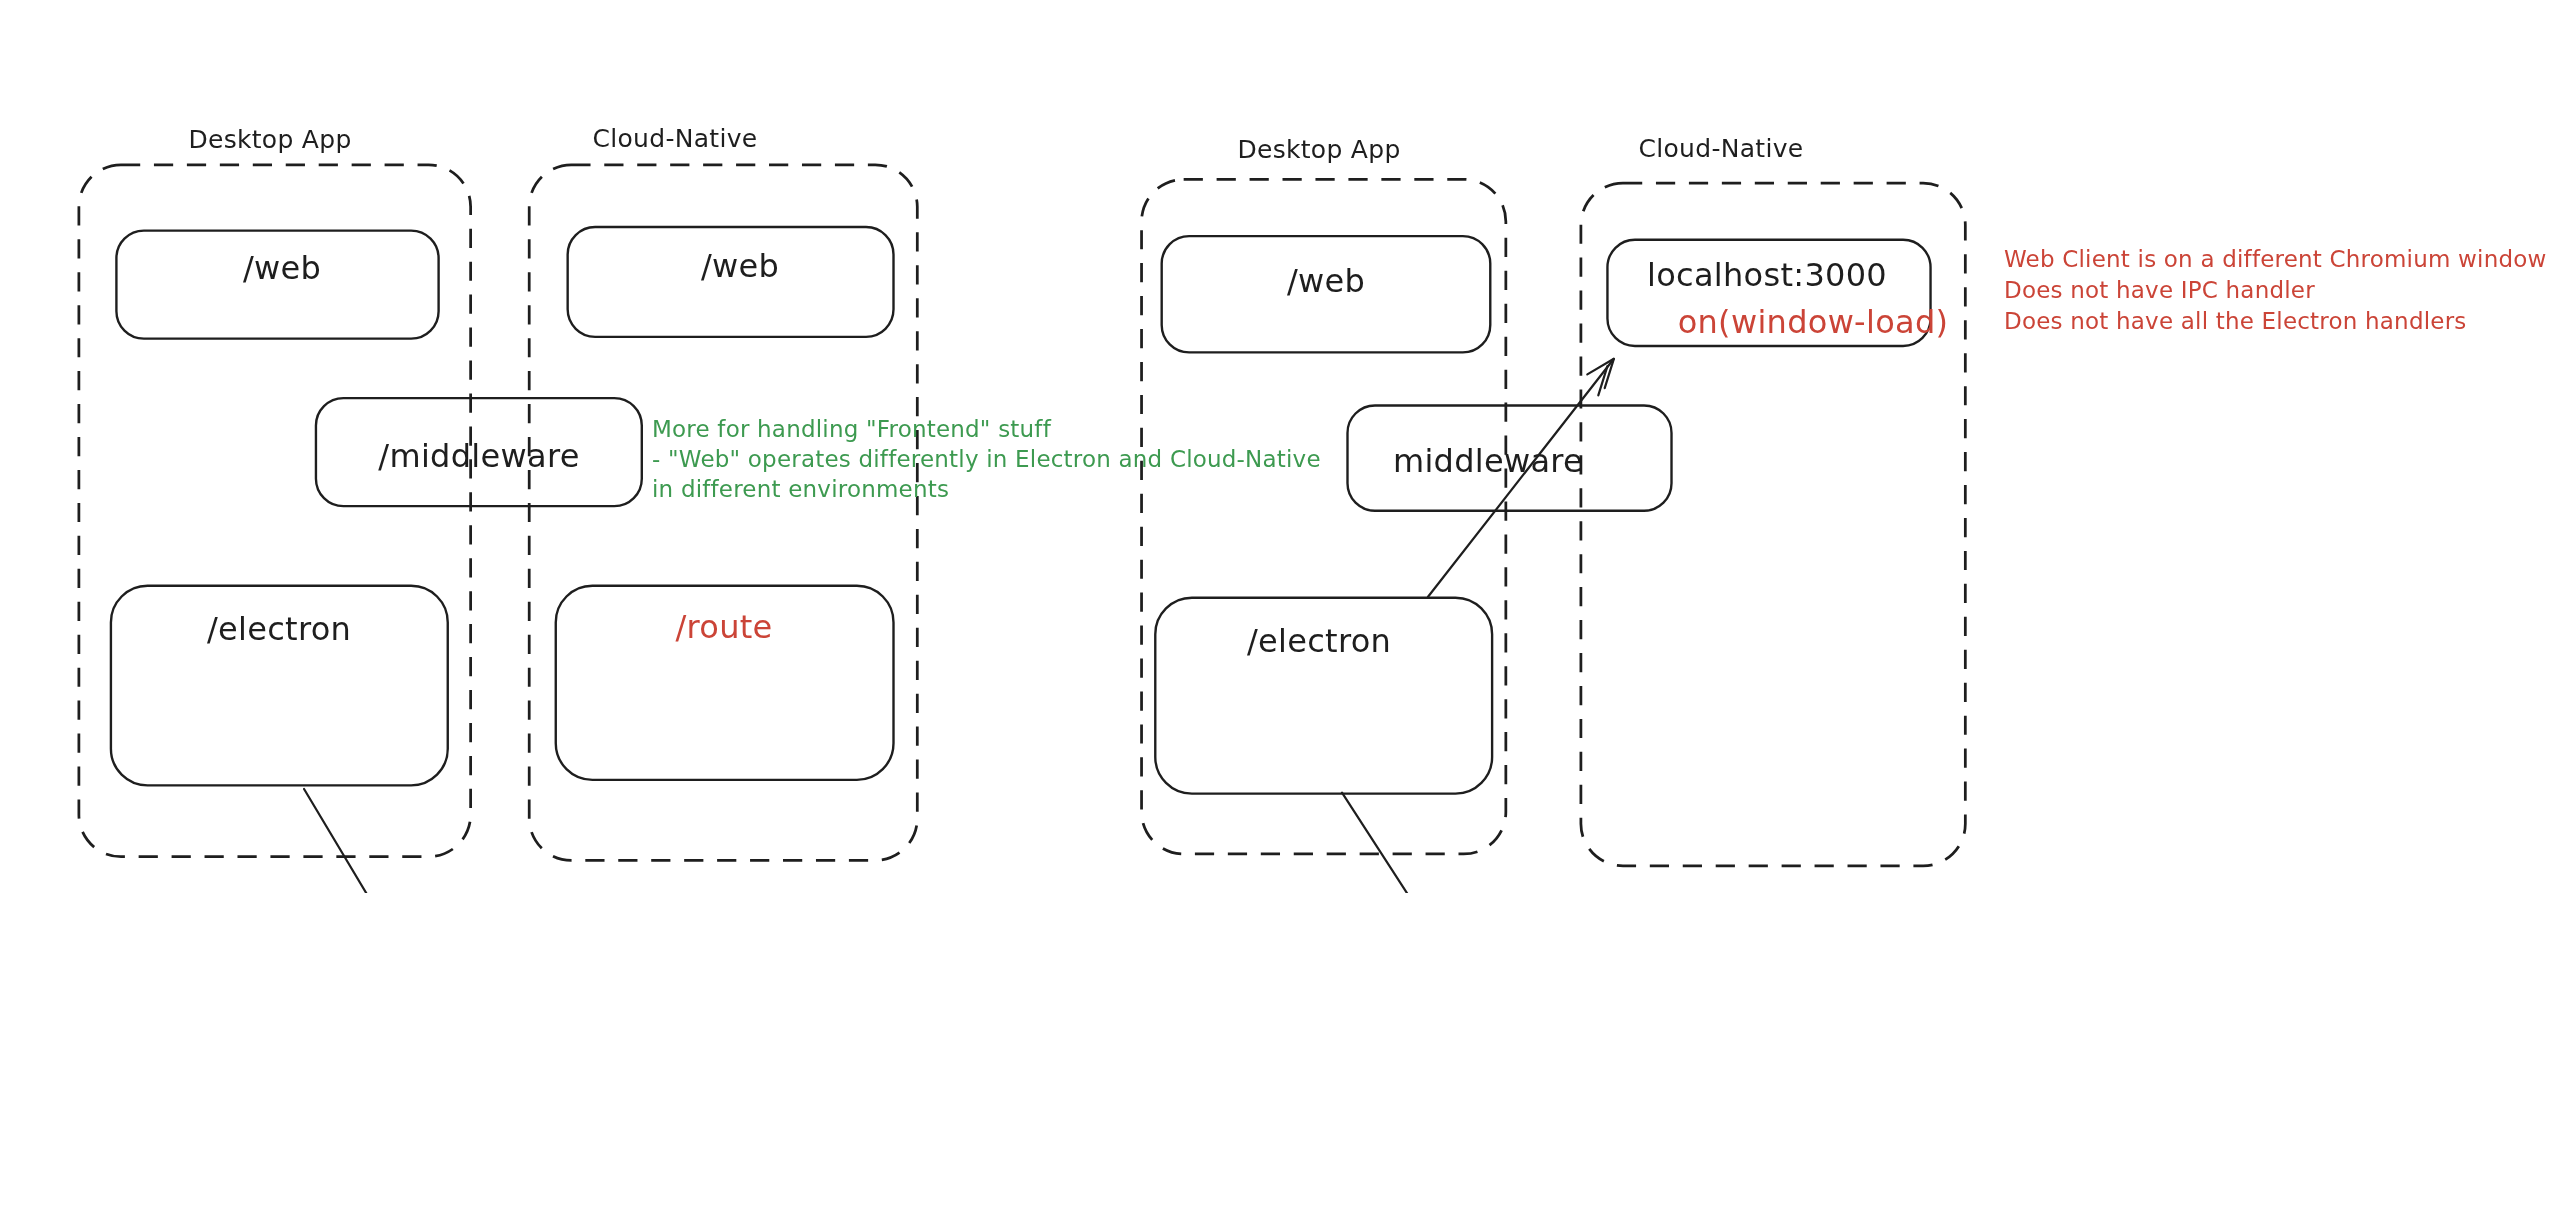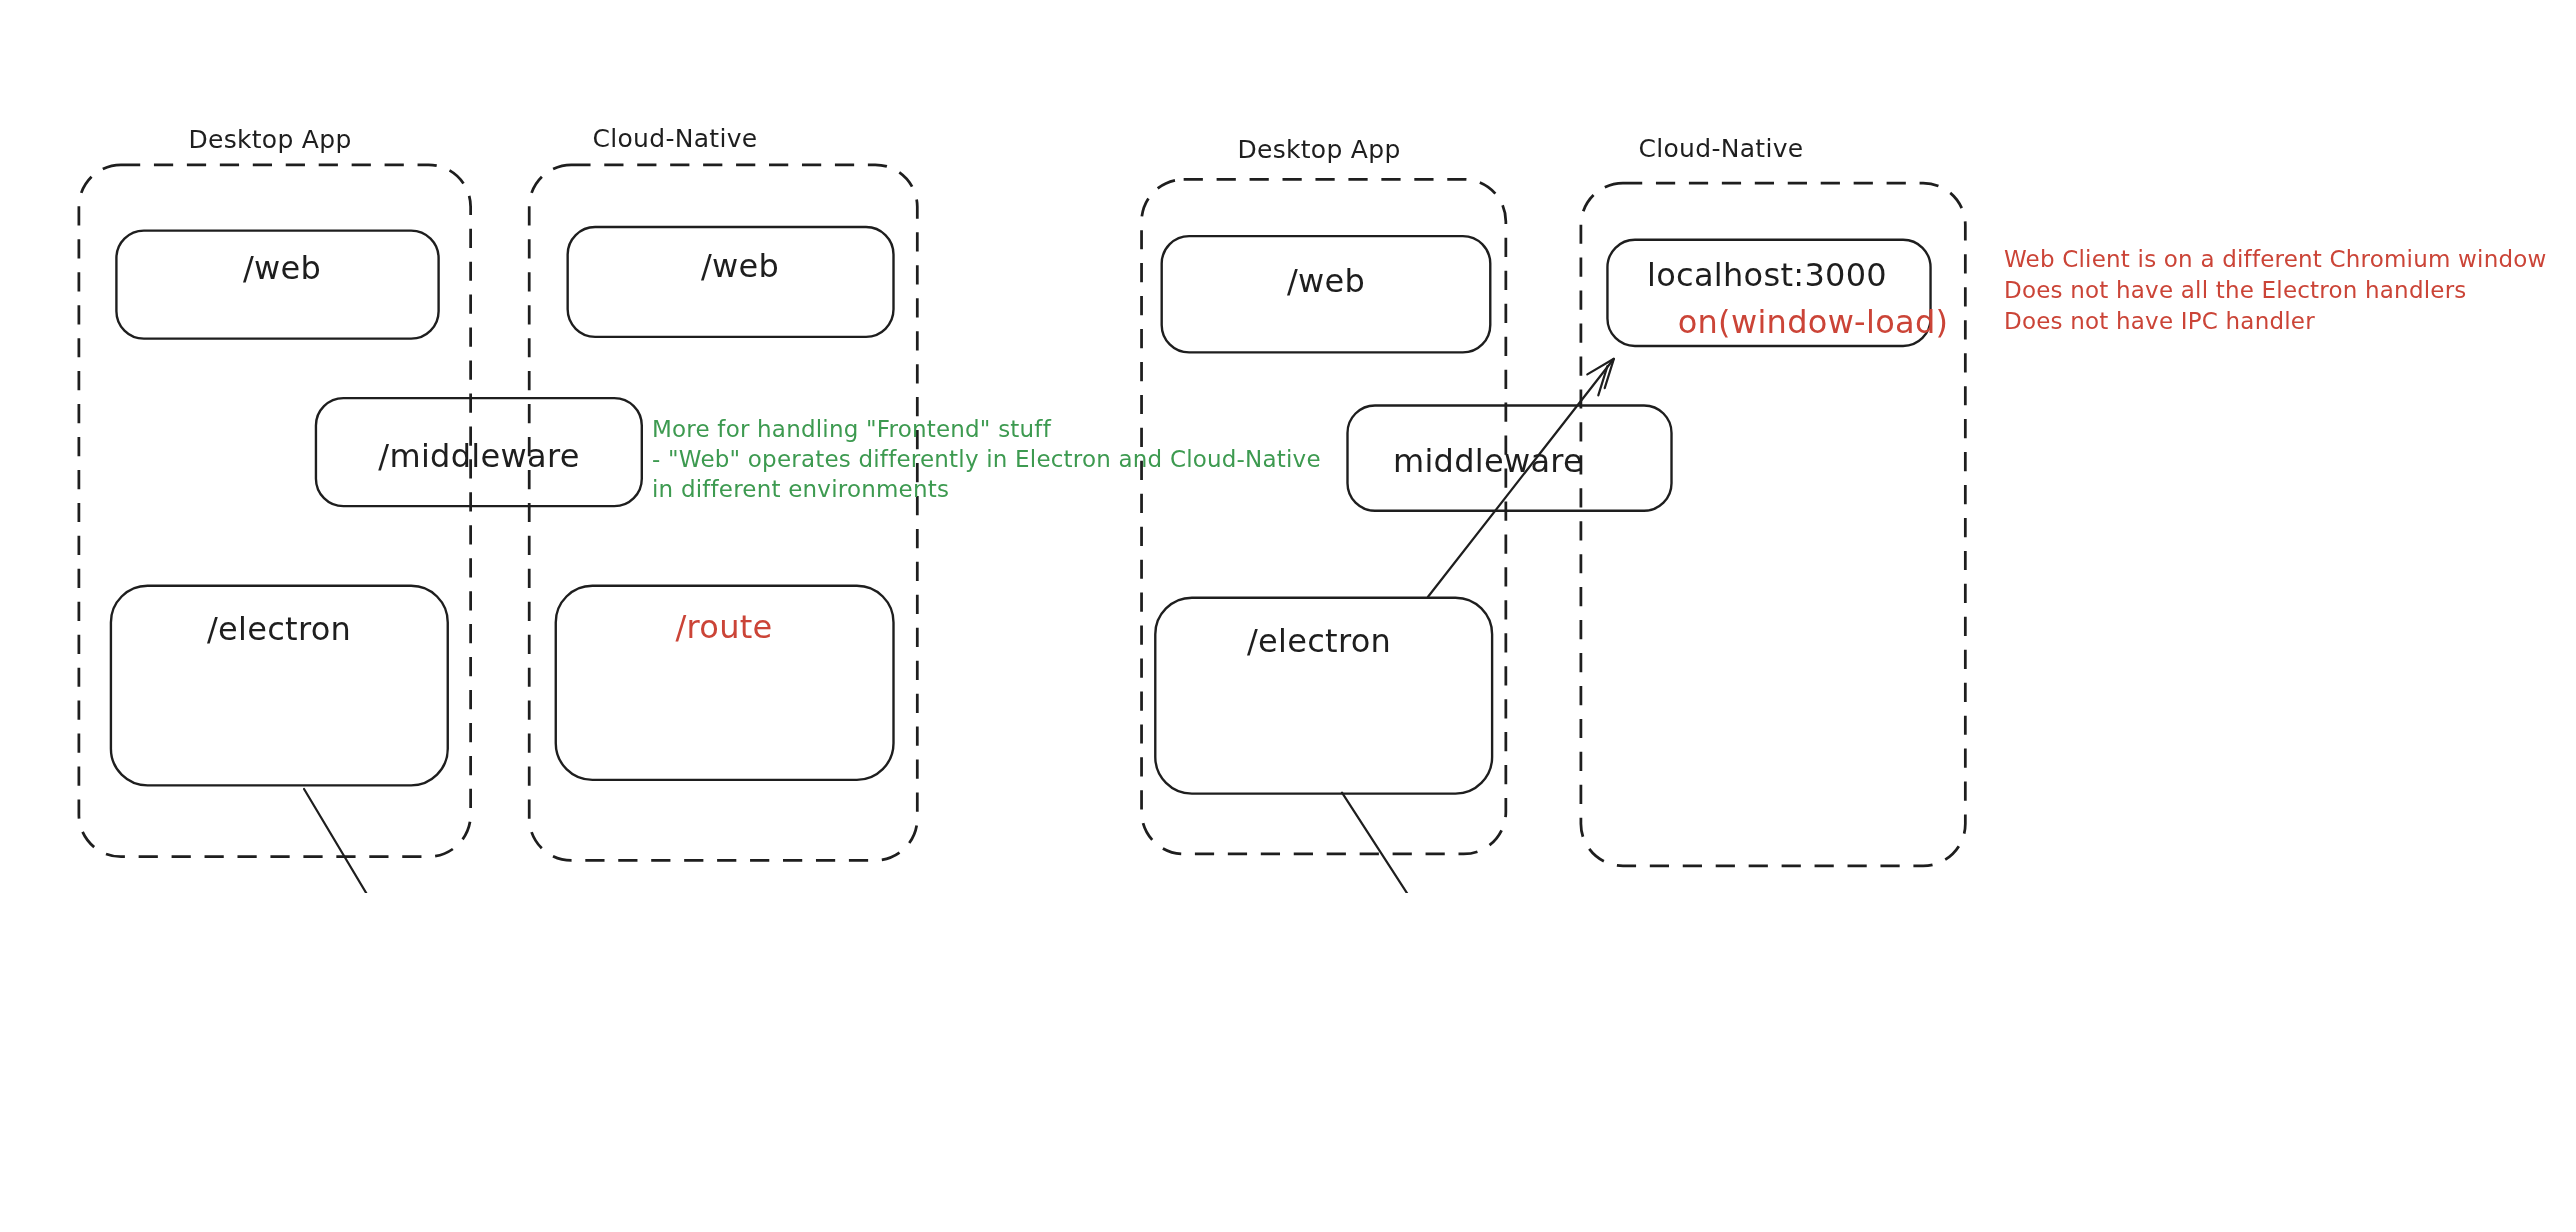--- a/index.html
+++ b/index.html
@@ -93,18 +93,18 @@
   <div class="t" style="left:1552px; top:985px;">Plugins</div>
 
   <div class="note green-note" style="left:652px; top:414px;">
     <div>More for handling "Frontend" stuff</div>
     <div>- "Web" operates differently in Electron and Cloud-Native</div>
     <div>in different environments</div>
   </div>
 
   <div class="note red-note" style="left:1996px; top:244px;">
     <div>Web Client is on a different Chromium window</div>
+    <div>Does not have IPC handler</div>
     <div>Does not have all the Electron handlers</div>
-    <div>Does not have IPC handler</div>
   </div>
 
 </div>
 
 
 </body></html>

